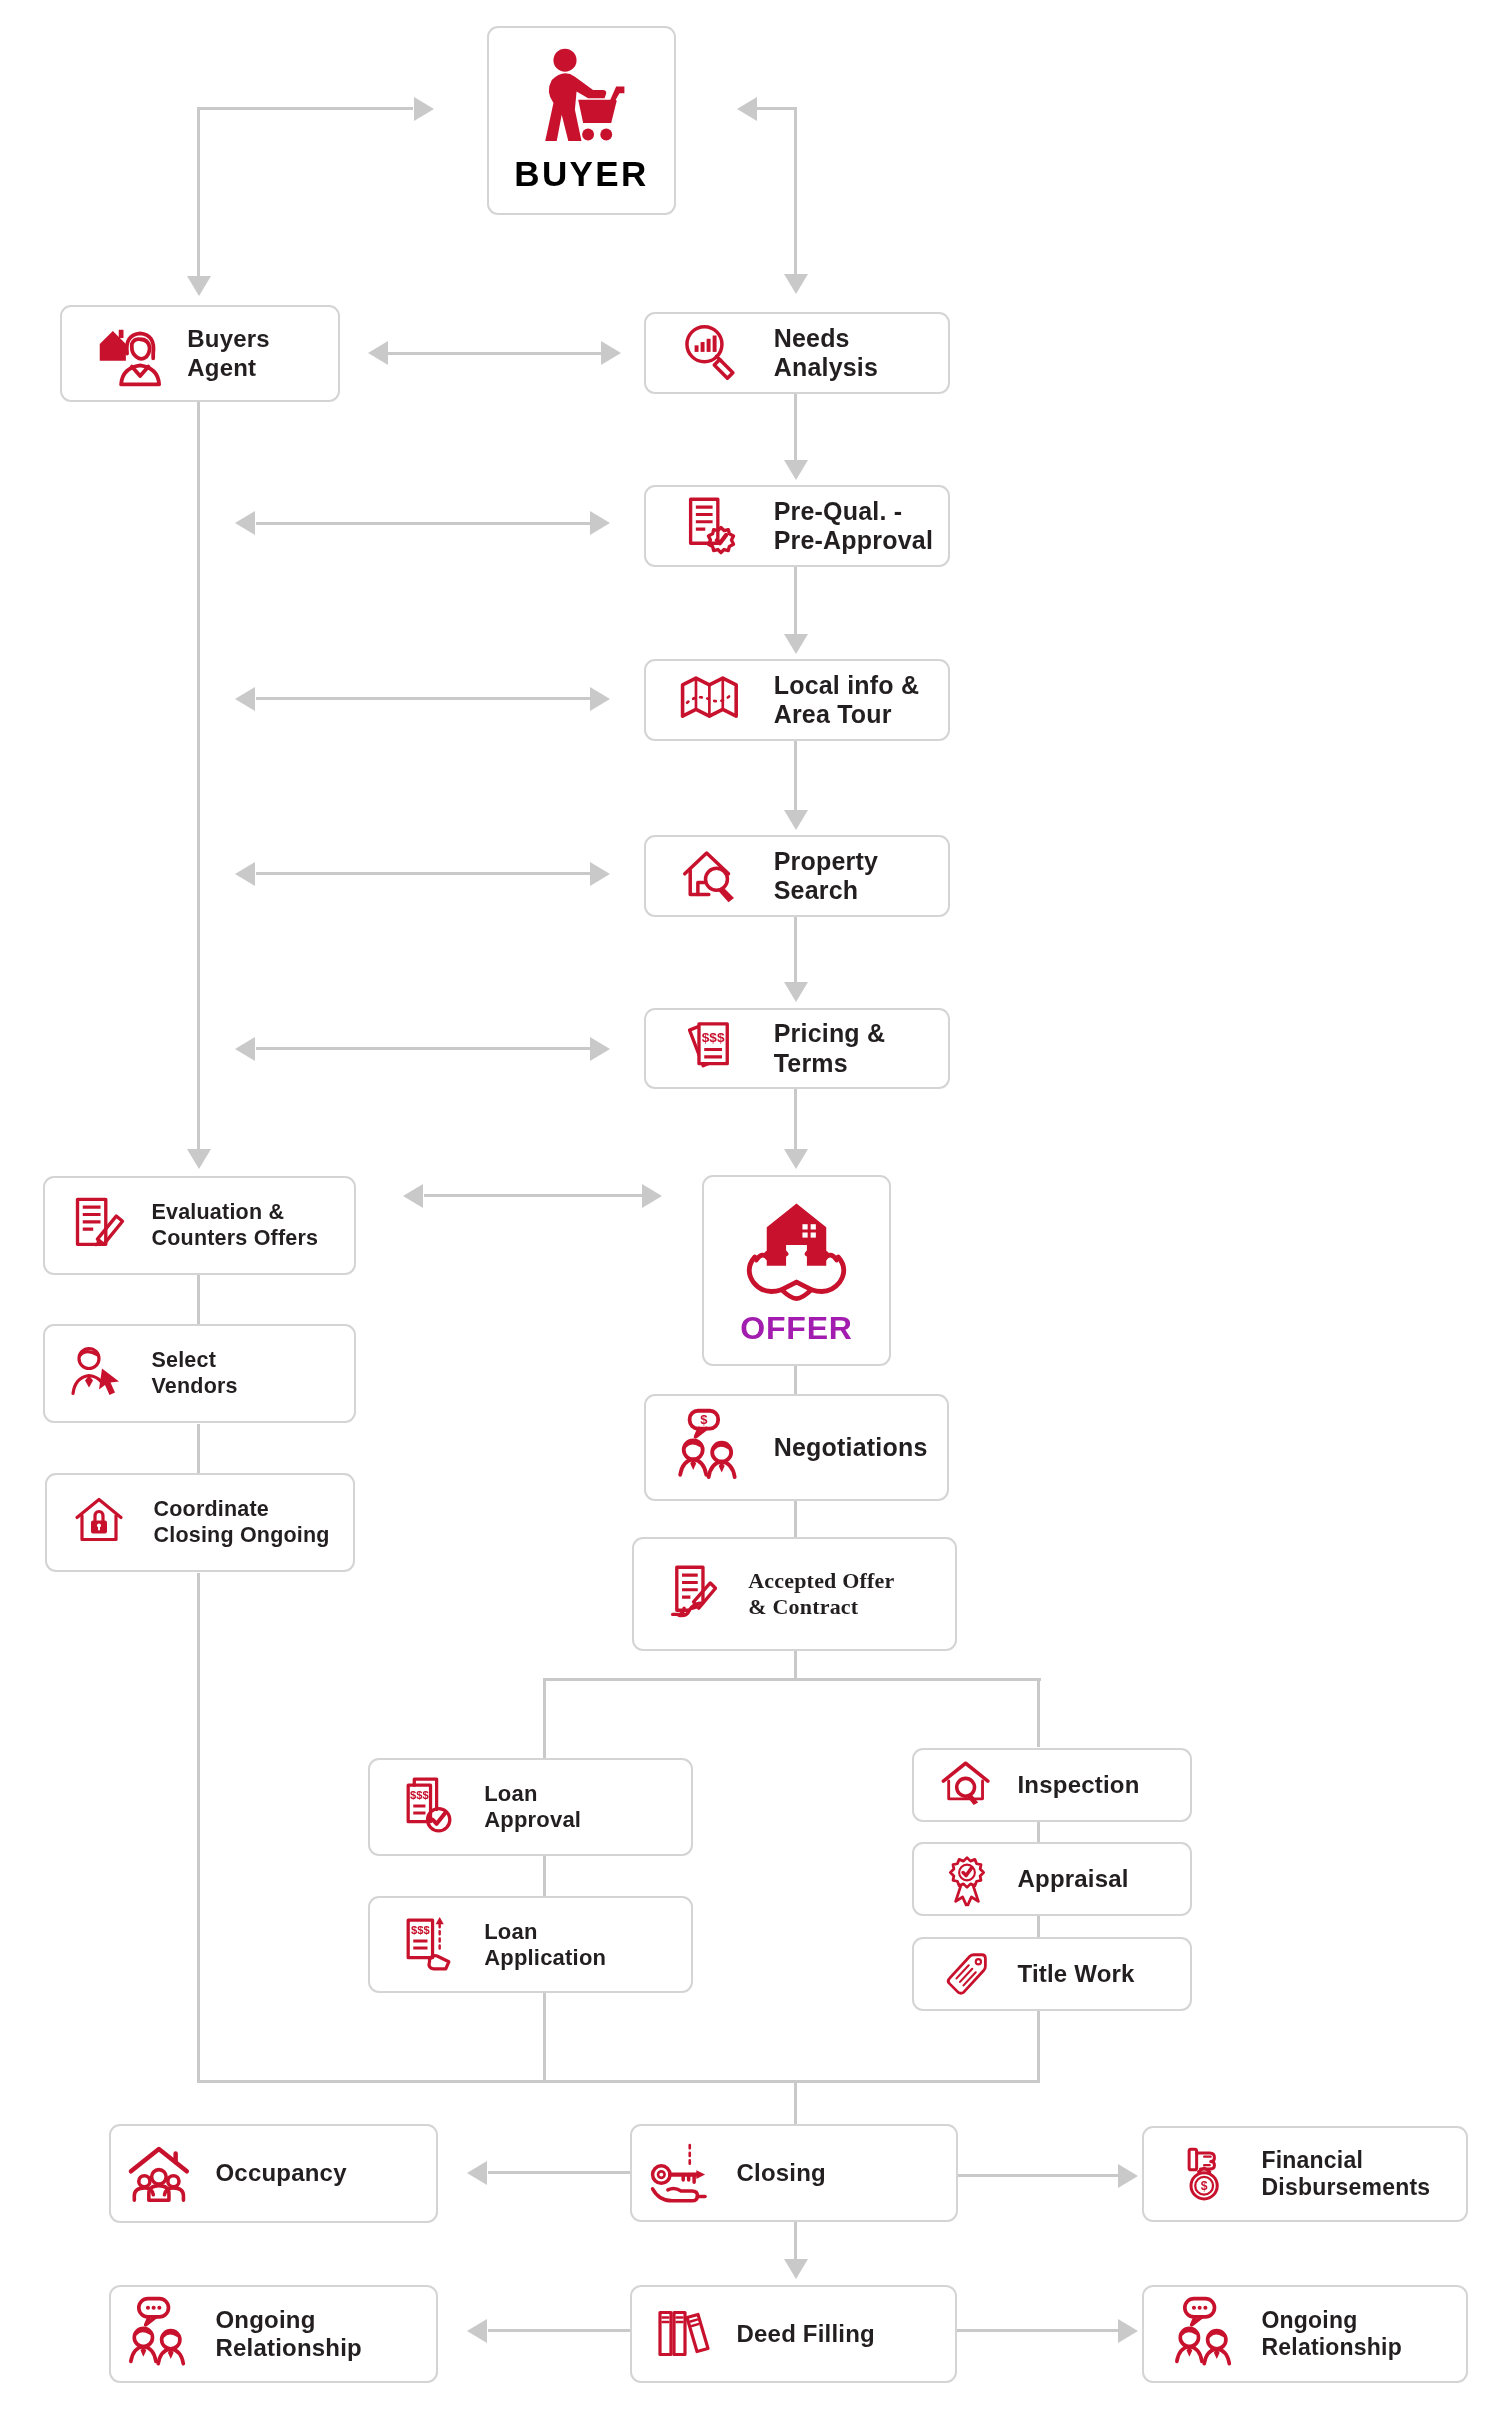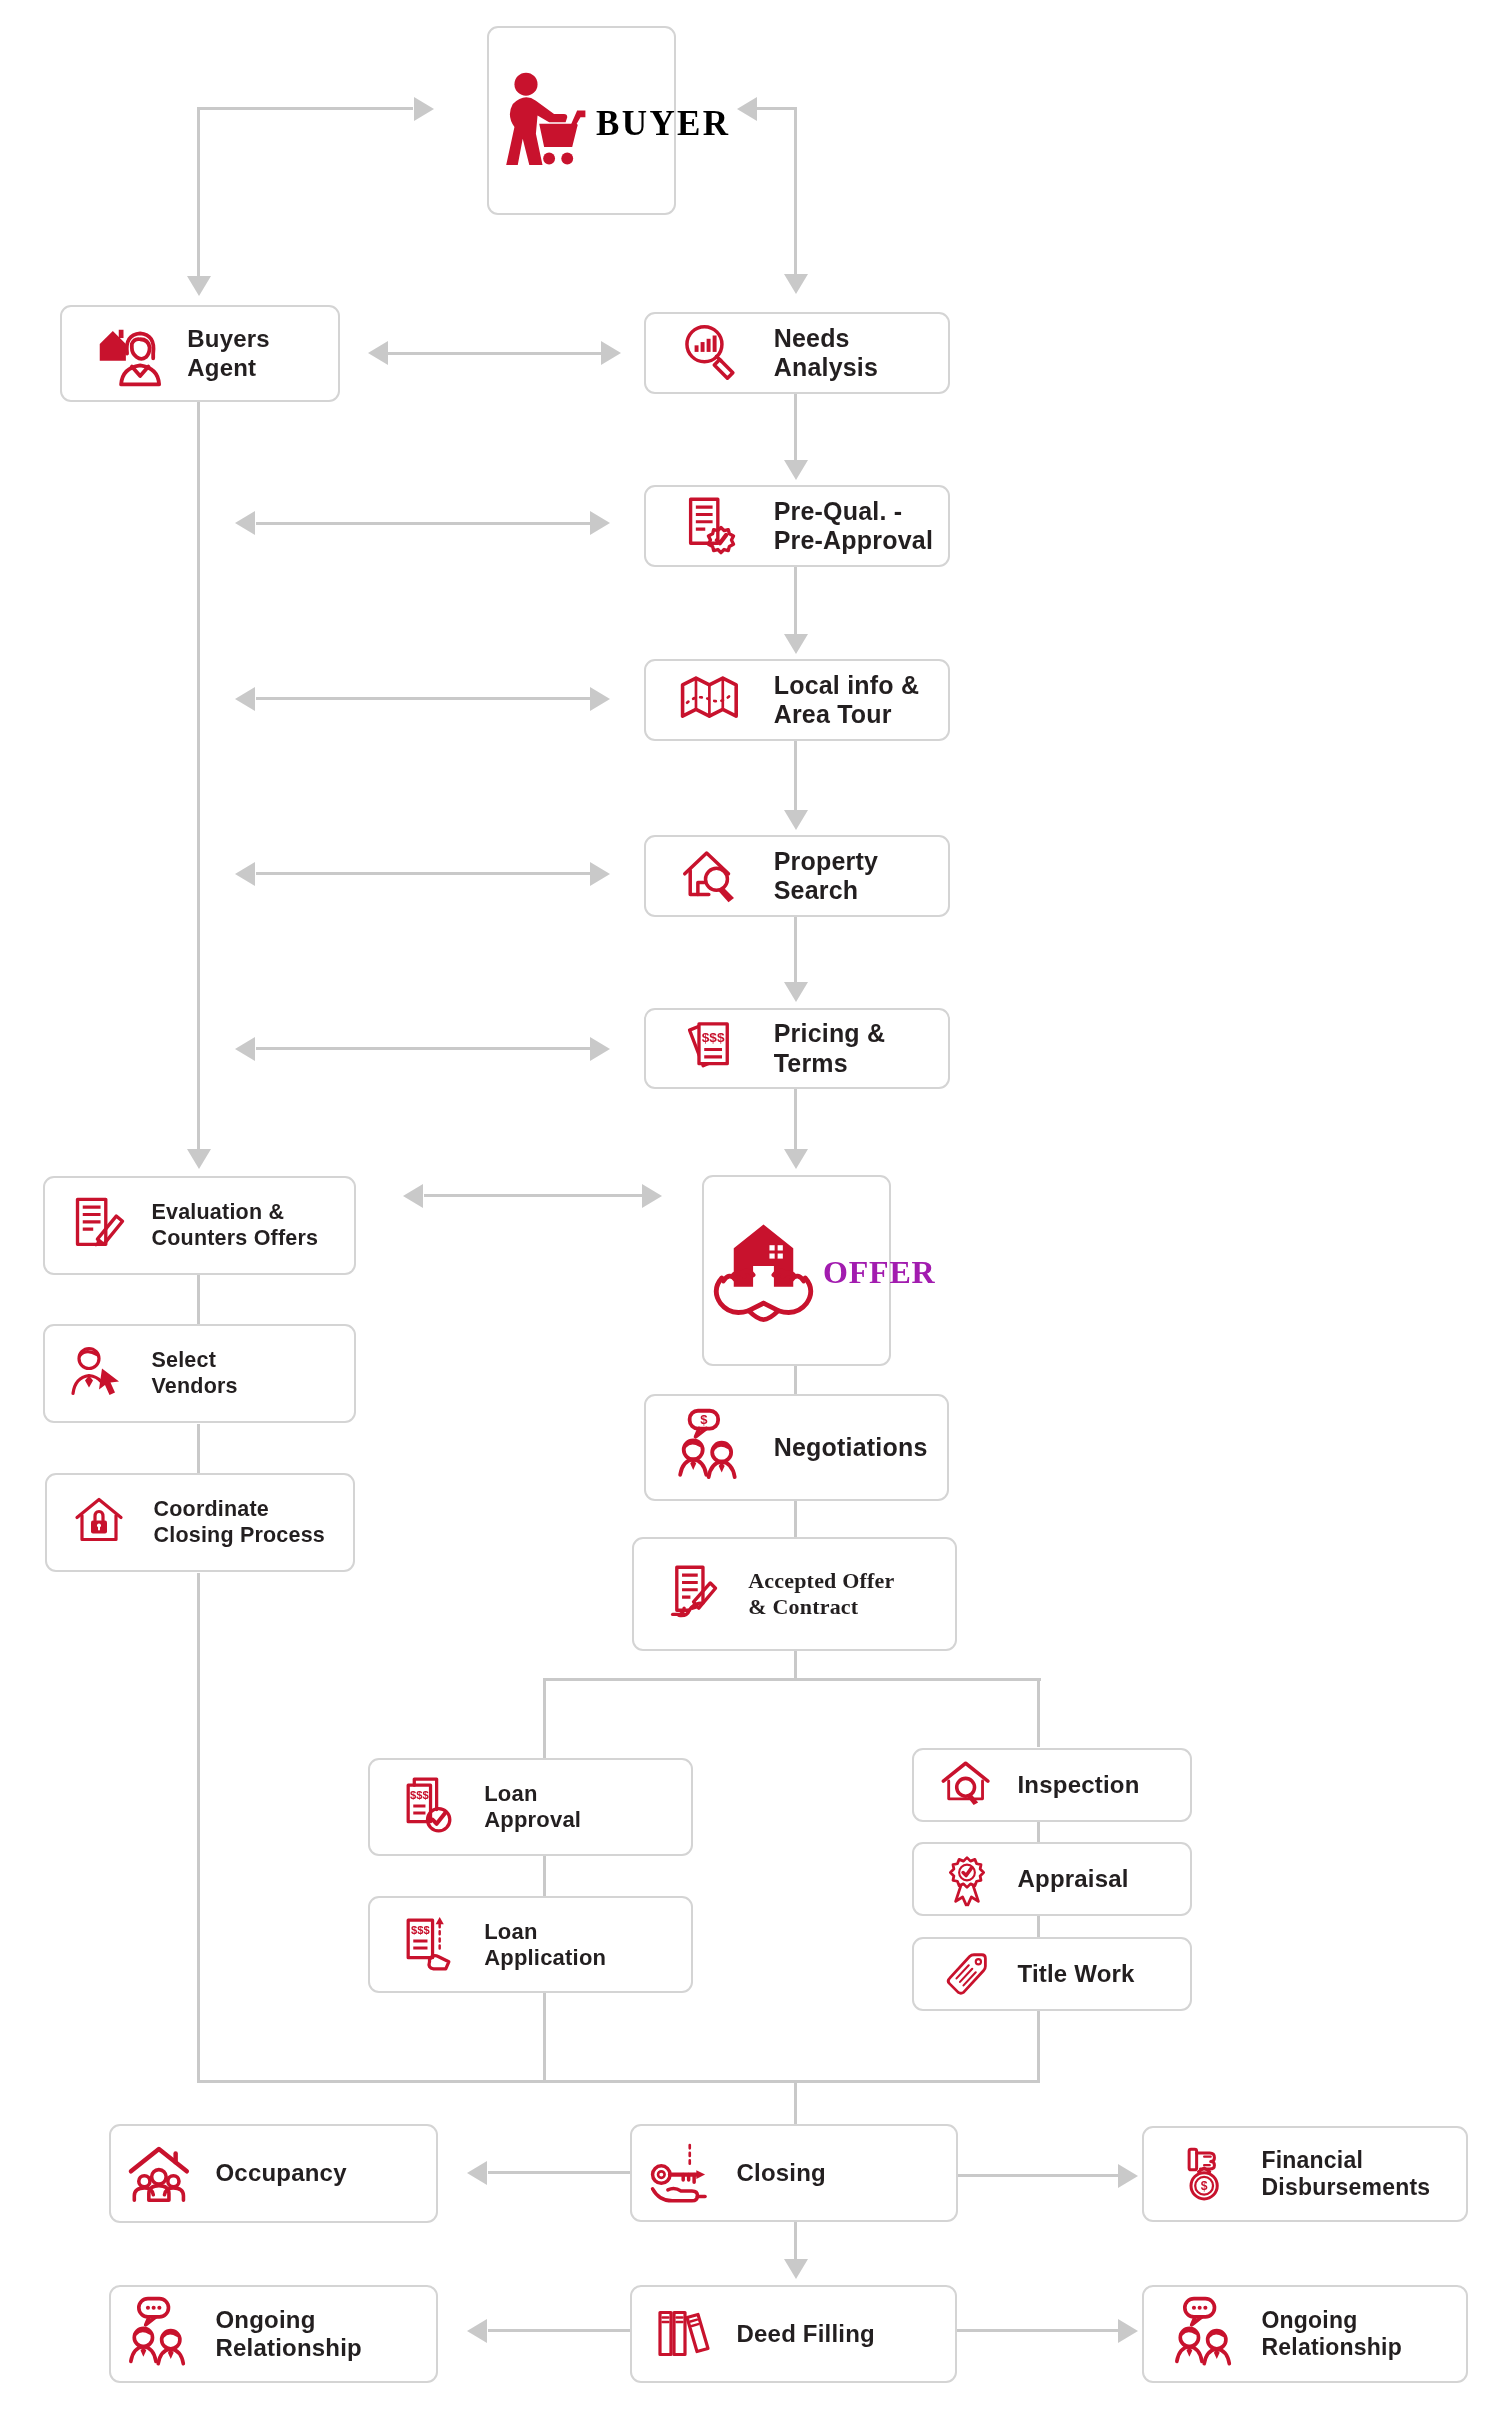--- a/index.html
+++ b/index.html
@@ -31,21 +31,21 @@
   .node .lbl{
     font-weight:700;color:var(--ink);white-space:pre-line;line-height:1.18;
     letter-spacing:0.2px;
   }
   .node svg{stroke:var(--red);fill:none;stroke-width:3.2;stroke-linecap:round;stroke-linejoin:round;}
   .node svg .f{fill:var(--red);stroke:none;}
   .node svg .thin{stroke-width:2.4;}
   .node svg .thick{stroke-width:4;}
   .node svg text{fill:var(--red);stroke:none;font-weight:700;font-family:"Liberation Sans",sans-serif;}
   
-  .col{flex-direction:row;justify-content:space-between;font-family:Liberation Serif, serif;}
+  .col{flex-direction:column;justify-content:center;}
   .col .lbl{text-align:center;}
   .mid{padding-left:20.7px;gap:19px;}
   .mid .ic{width:88px;}
   .mid .lbl{font-size:25px;}
   .buyer .lbl{font-size:35px;letter-spacing:2.4px;margin-top:6.4px;}
   .offerbox .lbl{font-size:32px;letter-spacing:0.8px;margin-top:4.8px;}
   .smallL{padding-left:17.5px;gap:16px;}
   .smallL .ic{width:73px;}
   .smallL .lbl{font-size:21.5px;}
   .loan{padding-left:20.7px;gap:17.5px;}
@@ -270,21 +270,21 @@
     <svg width="64" height="67" viewBox="0 0 64 64">
       <path d="M8 27 L30 9 L52 27"></path>
       <path d="M13 25 V49 H47 V25"></path>
       <path d="M26 30 V26 Q26 21 30 21 Q34 21 34 26 V30"></path>
       <rect class="f" x="22" y="30" width="16" height="13" rx="2"></rect>
       <circle cx="30" cy="35" r="2" fill="#fff" stroke="none"></circle>
       <path d="M30 36 V39" stroke="#fff" stroke-width="2"></path>
     </svg>
   </span>
   <span class="lbl">Coordinate
-Closing Process</span>
+Closing Ongoing</span>
 </div>
 
 <div class="node col offerbox" style="left:702px;top:1175px;width:189px;height:191px;">
   <span class="ic">
     <svg width="119" height="111" viewBox="0 0 80 74">
       <path class="f" d="M40 6 L60 22 V48 H47 V34 H33 V48 H20 V22 Z"></path>
       <rect x="44" y="20" width="9" height="9" fill="#fff" stroke="none"></rect>
       <path d="M48.5 20 V29 M44 24.5 H53" stroke="#C8122D" stroke-width="2"></path>
       <path d="M12 42 Q5 50 11 59 Q18 68 30 64 L40 59"></path>
       <path d="M13 44 Q17 38 21 43 M19 41 Q23 36 27 41 M25 39 Q29 35 33 40"></path>

